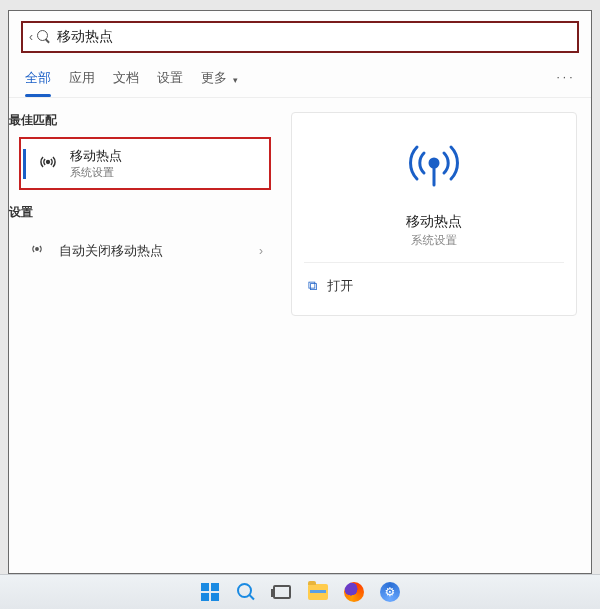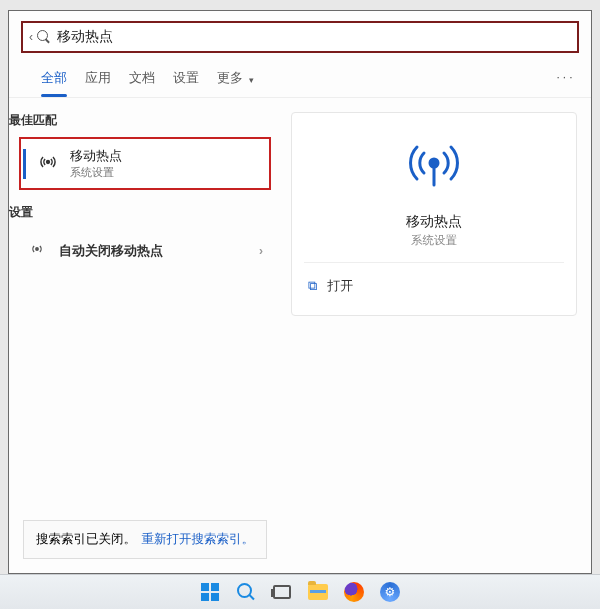--- a/index.html
+++ b/index.html
@@ -22,38 +22,38 @@
     content: ""; position: absolute; width: 5px; height: 1.5px; background: #555; transform: rotate(45deg); left: 8px; top: 10px;
   }
   .search-input {
     flex: 1; border: none; outline: none; font-size: 14px; color: #222; background: transparent;
   }
   .tabs {
     display: flex; align-items: center; padding: 4px 16px 0 16px; gap: 18px; font-size: 13px; color: #5a5a5a;
     border-bottom: 1px solid #eee; position: relative;
   }
   .tab { padding: 6px 0 10px 0; cursor: pointer; }
-  .tab.active { color: #1a5fc7; position: relative; margin-left: 16px; }
+  .tab.active { color: #1a5fc7; position: relative; }
   .tab.active::after { content:""; position:absolute; left:0; right:0; bottom:0; height:3px; background:#1a5fc7; border-radius:2px; }
   .more-chev { font-size: 9px; margin-left: -12px; color:#5a5a5a; }
   .dots { margin-left: auto; color:#5a5a5a; letter-spacing: 2px; padding-bottom:8px; cursor:pointer; }
   .body { flex:1; display:flex; }
   .left { width: 272px; display:flex; flex-direction: column; }
   .section-label { font-size: 12px; font-weight: 600; color: #333; padding: 14px 16px 8px 0; }
   .best {
     border: 2px solid #c62121; margin: 0 10px 0 10px; padding: 8px 8px; display:flex; align-items:center; gap:12px;
     background:#fff;
   }
   .accent-bar { width:3px; height:30px; background:#1a5fc7; margin-left:-6px; }
   .hotspot-icon-sm { width:20px; text-align:center; }
   .hotspot-icon-sm svg { width:20px; height:20px; }
   .best-text .t { font-size: 13px; color:#222; font-weight:500; }
   .best-text .s { font-size: 11px; color:#777; }
   .setting-row {
-    display:flex; align-items:center; gap:12px; padding: 10px 18px; font-size:13px; color:#333; cursor:pointer;font-weight:bold;
+    display:flex; align-items:center; gap:12px; padding: 10px 18px; font-size:13px; color:#333; cursor:pointer;
   }
   .setting-row .chevr { margin-left:auto; color:#999; font-size:12px; }
   .left-spacer { flex:1; }
   .footer-bar {
     display:flex; align-items:center; justify-content:space-between;
     border:1px solid #ddd; margin: 0 14px 14px 14px; padding: 10px 12px; font-size:12.5px;
     background:#fafafa;
   }
   .footer-bar .link { color:#1a5fc7; cursor:pointer; }
   .right {
@@ -141,24 +141,20 @@
             <path d="M8.5 8.5a5 5 0 0 0 0 7"></path>
             <path d="M15.5 8.5a5 5 0 0 1 0 7"></path>
           </svg>
         </div>
         <span>自动关闭移动热点</span>
         <span class="chevr">›</span>
       </div>
 
       <div class="left-spacer"></div>
 
-      <div class="footer-bar">
-        <span>搜索索引已关闭。</span>
-        <span class="link">重新打开搜索索引。</span>
-      </div>
     </div>
 
     <div class="right">
       <div class="card">
         <div class="big-icon">
           <svg viewBox="0 0 64 64" fill="none" stroke="#1a5fc7" stroke-width="3" stroke-linecap="round">
             <circle cx="32" cy="28" r="4" fill="#1a5fc7"></circle>
             <line x1="32" y1="32" x2="32" y2="50"></line>
             <path d="M22 18a14 14 0 0 0 0 20"></path>
             <path d="M42 18a14 14 0 0 1 0 20"></path>

